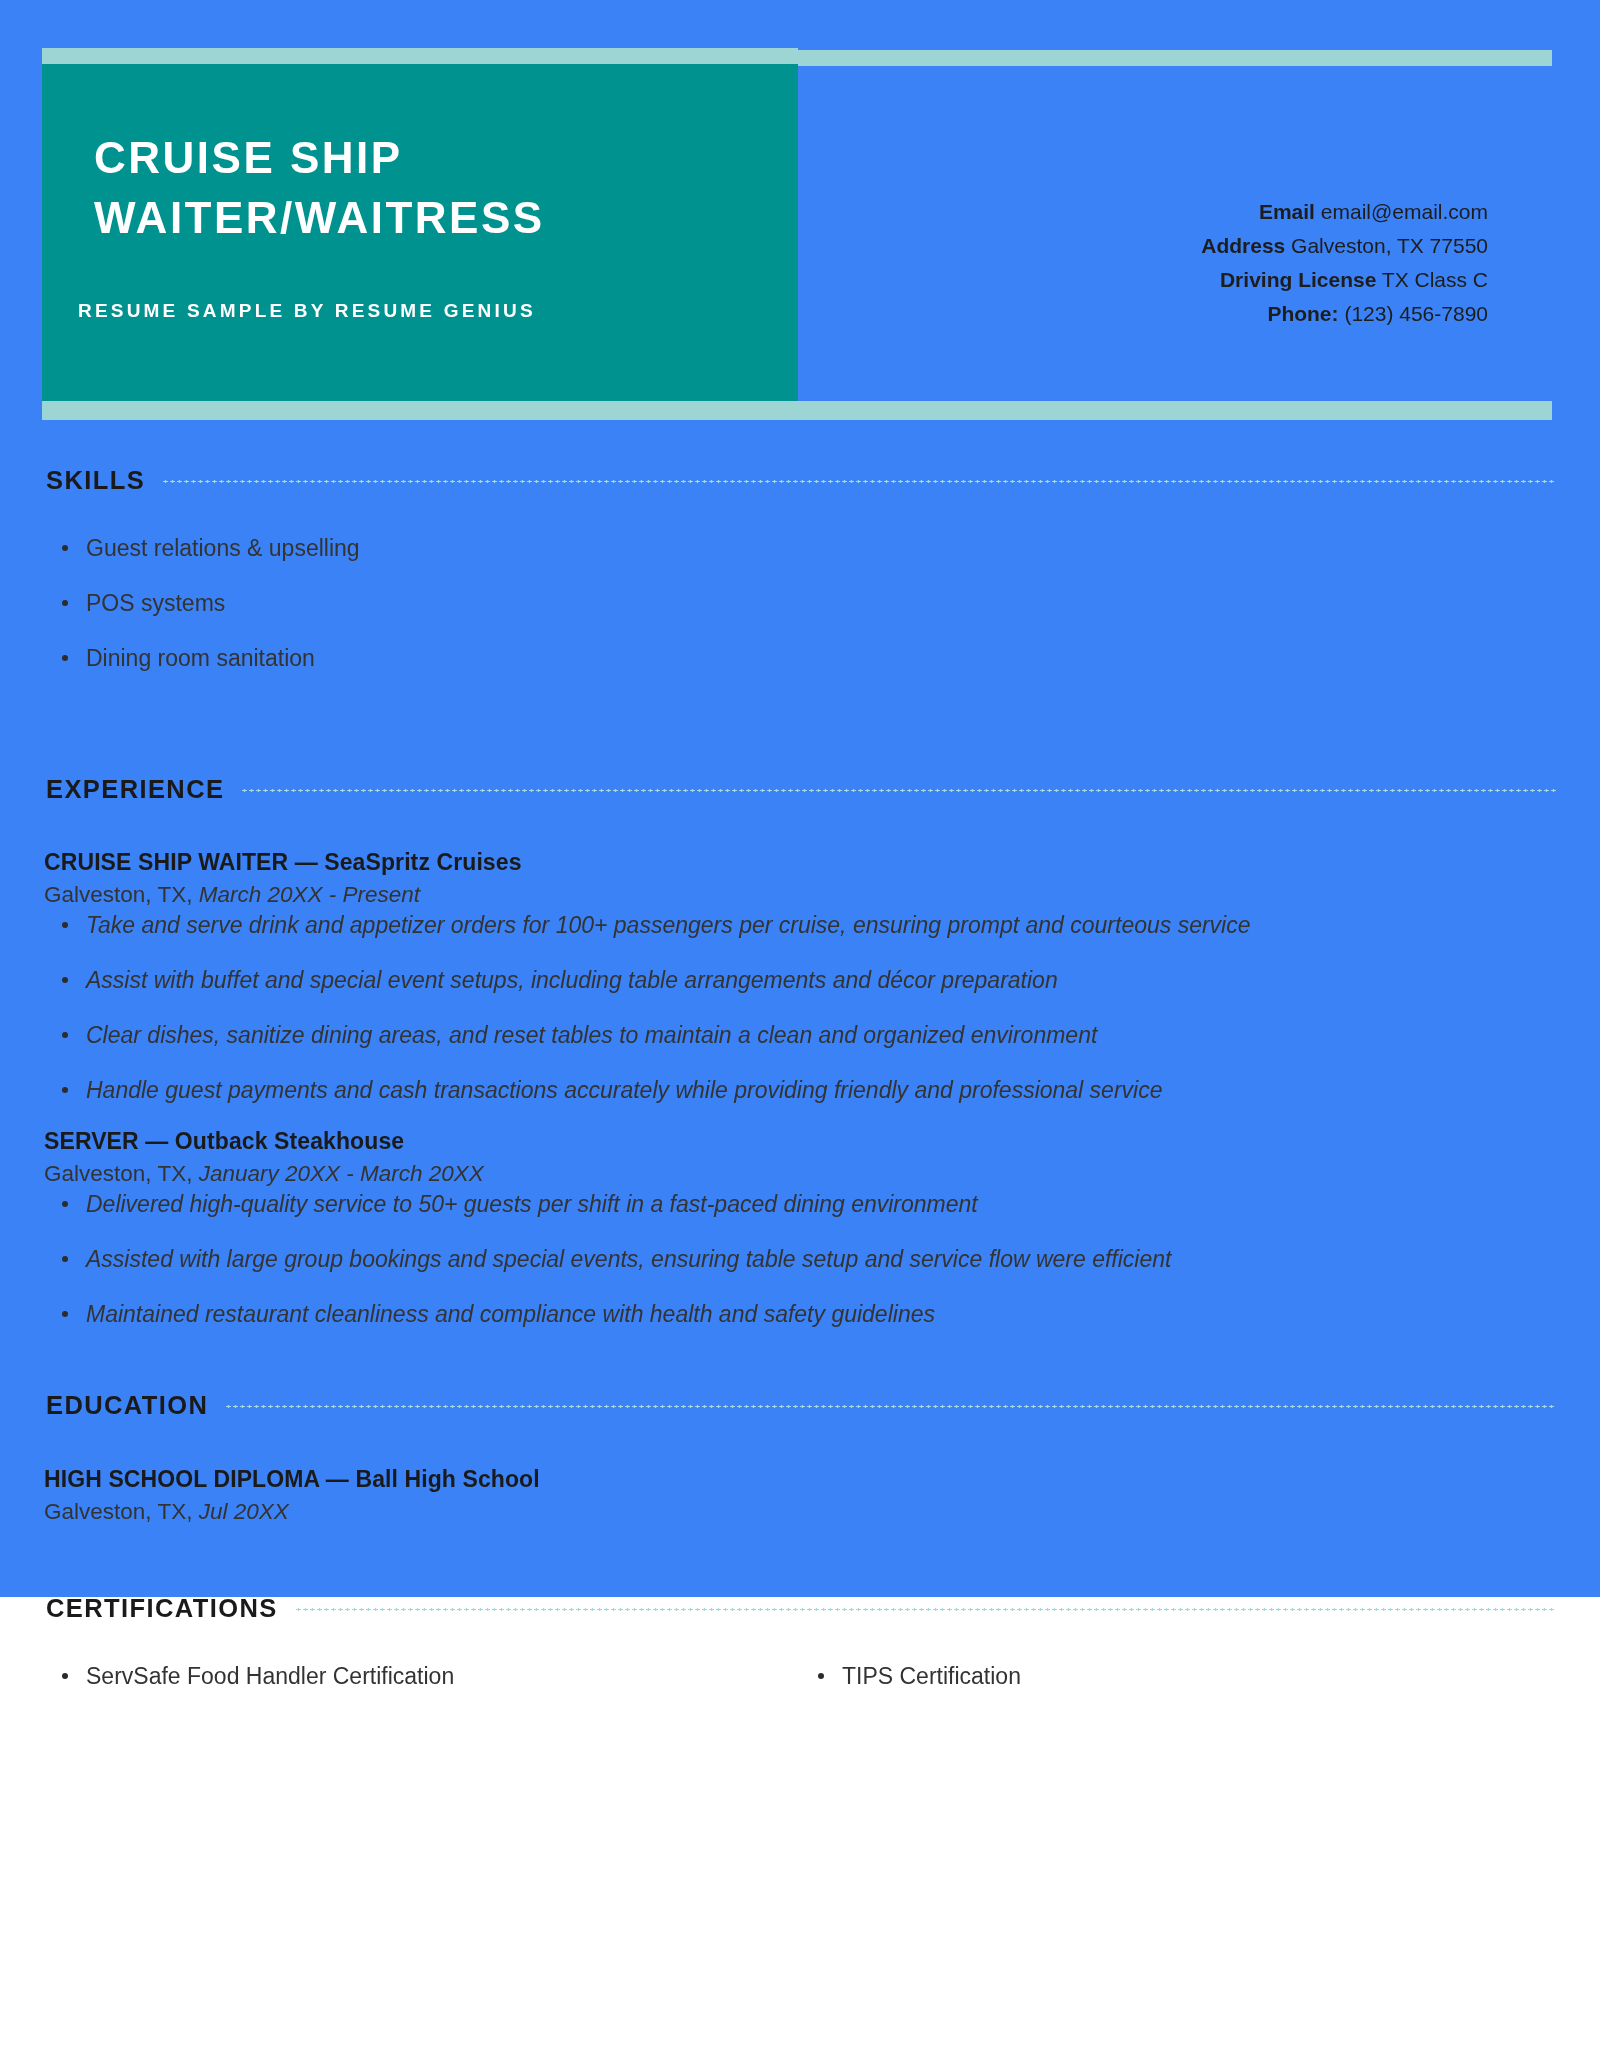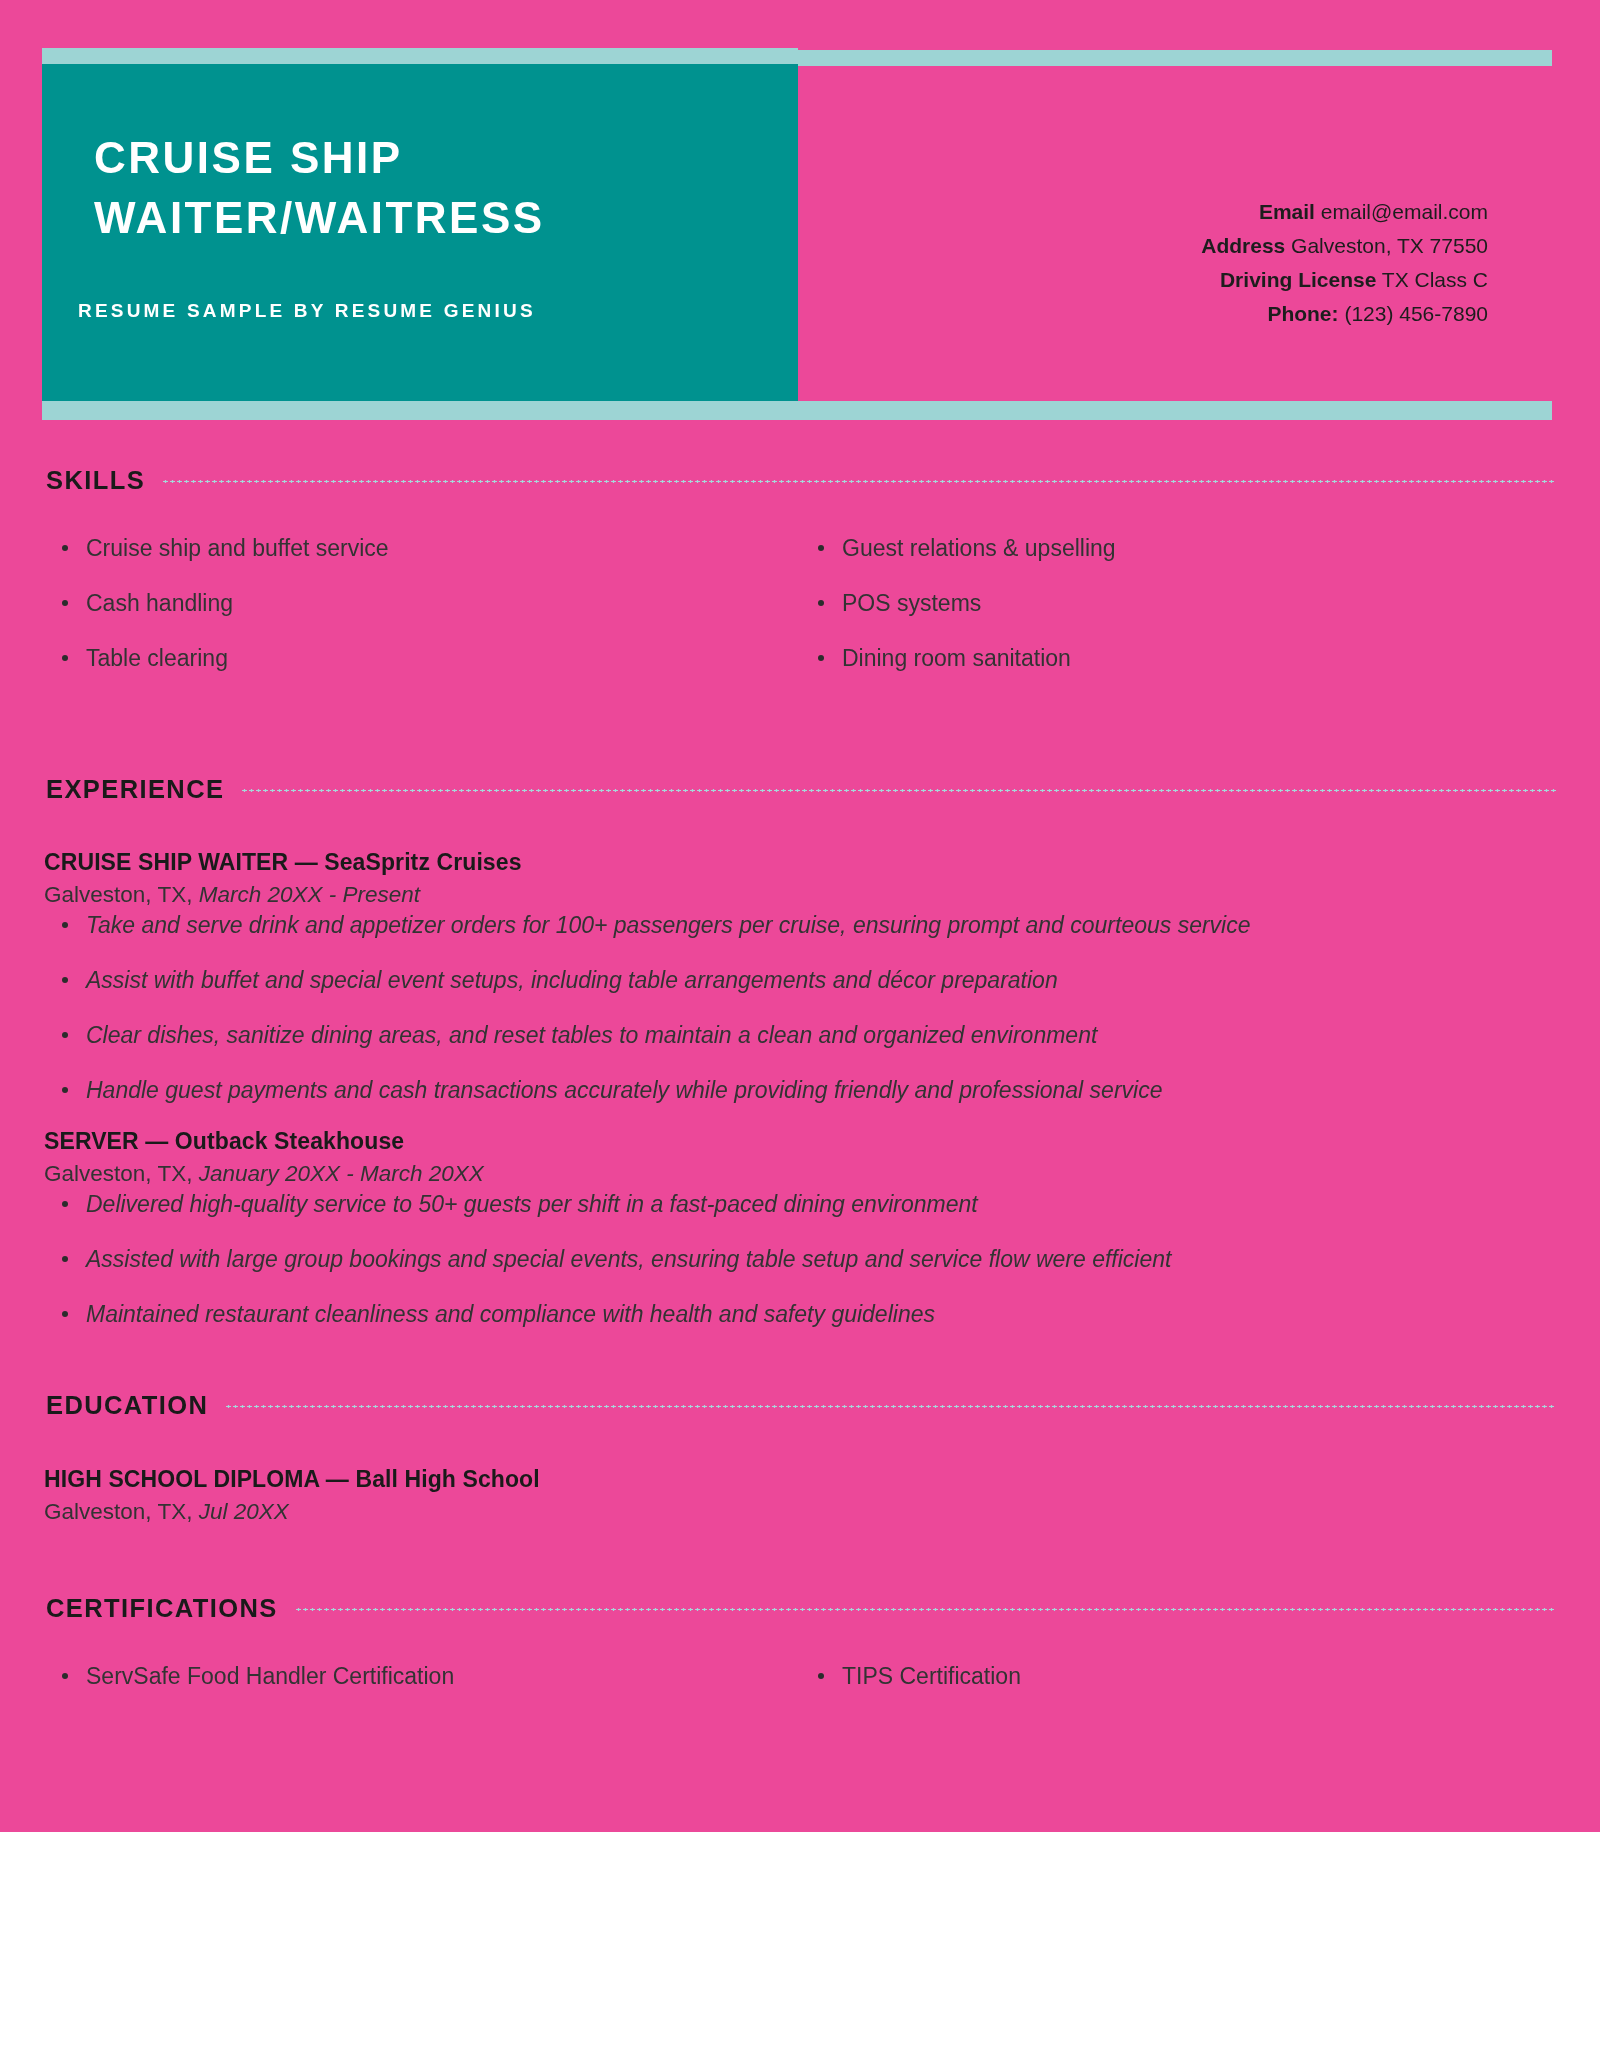--- a/index.html
+++ b/index.html
@@ -13,22 +13,22 @@
     height: 2071px;
     font-family: "Liberation Sans", sans-serif;
     color: #2b2b2b;
     position: relative;
     overflow: hidden;
   }
 
   .page {
     position: relative;
     width: 1600px;
-    height: 1832px;
-    background: #ec4899;
+    height: 1597px;
+    background: #3b82f6;
   }
 
   
   .header-wrap {
     position: relative;
     height: 385px;
   }
   .bar-top-light {
     position: absolute;
     left: 42px;
@@ -232,25 +232,20 @@
   </div>
 
   <div class="content">
 
     <div class="section" style="margin-top:81px;">
       <div class="sec-head">
         <div class="sec-title">SKILLS</div>
         <div class="sec-rule"></div>
       </div>
       <div class="two-col" style="margin-top:36px;">
-        <ul class="blist skills-list skills-col-left">
-          <li>Cruise ship and buffet service</li>
-          <li>Cash handling</li>
-          <li>Table clearing</li>
-        </ul>
         <ul class="blist skills-list skills-col-right">
           <li>Guest relations &amp; upselling</li>
           <li>POS systems</li>
           <li>Dining room sanitation</li>
         </ul>
       </div>
     </div>
 
     <div class="section" style="margin-top:79px;">
       <div class="sec-head">

